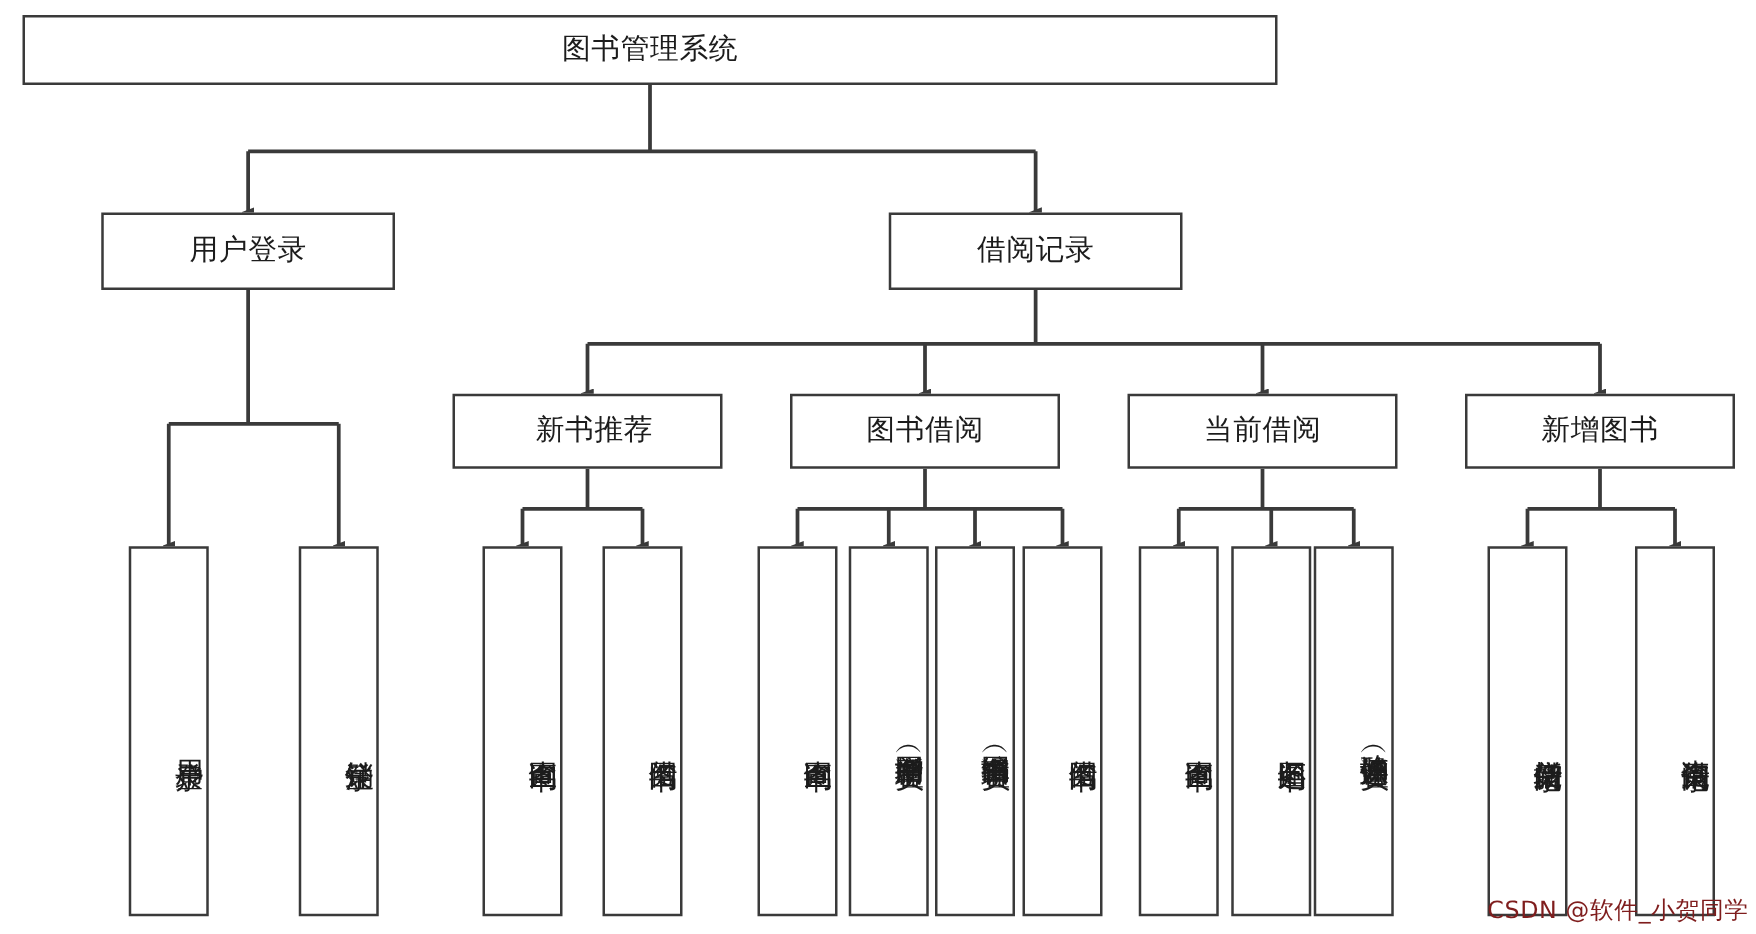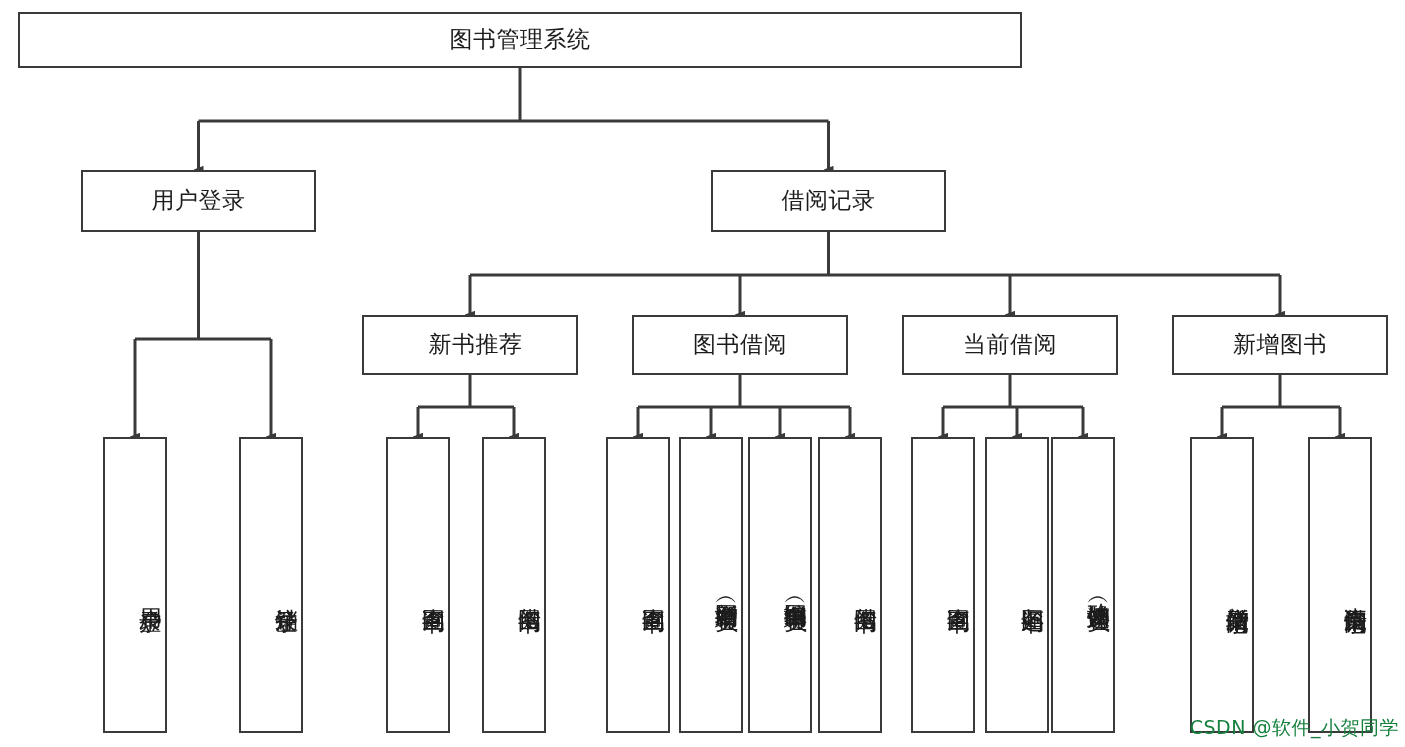--- a/index.html
+++ b/index.html
@@ -57,21 +57,21 @@
     padding-top: 8px;
   }
   .node-label {
     display: block;
   }
   #watermark {
     position: absolute;
     right: 6px;
     bottom: 6px;
     font-size: 19px;
-    color: #15803d;
+    color: #7f1d1d;
     letter-spacing: 0.5px;
     white-space: nowrap;
     z-index: 5;
     font-family: "DejaVu Sans", "Liberation Sans", sans-serif;
   }
 </style>
 </head>
 <body>
 
 <div id="diagram-root">

